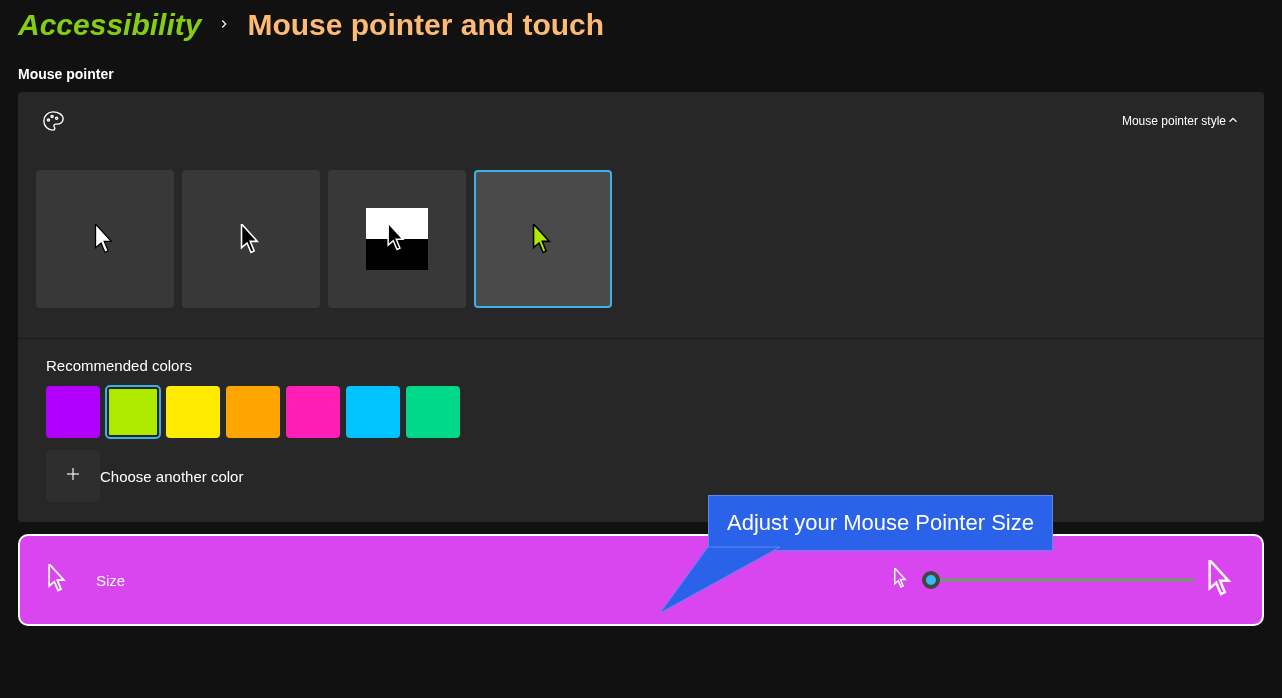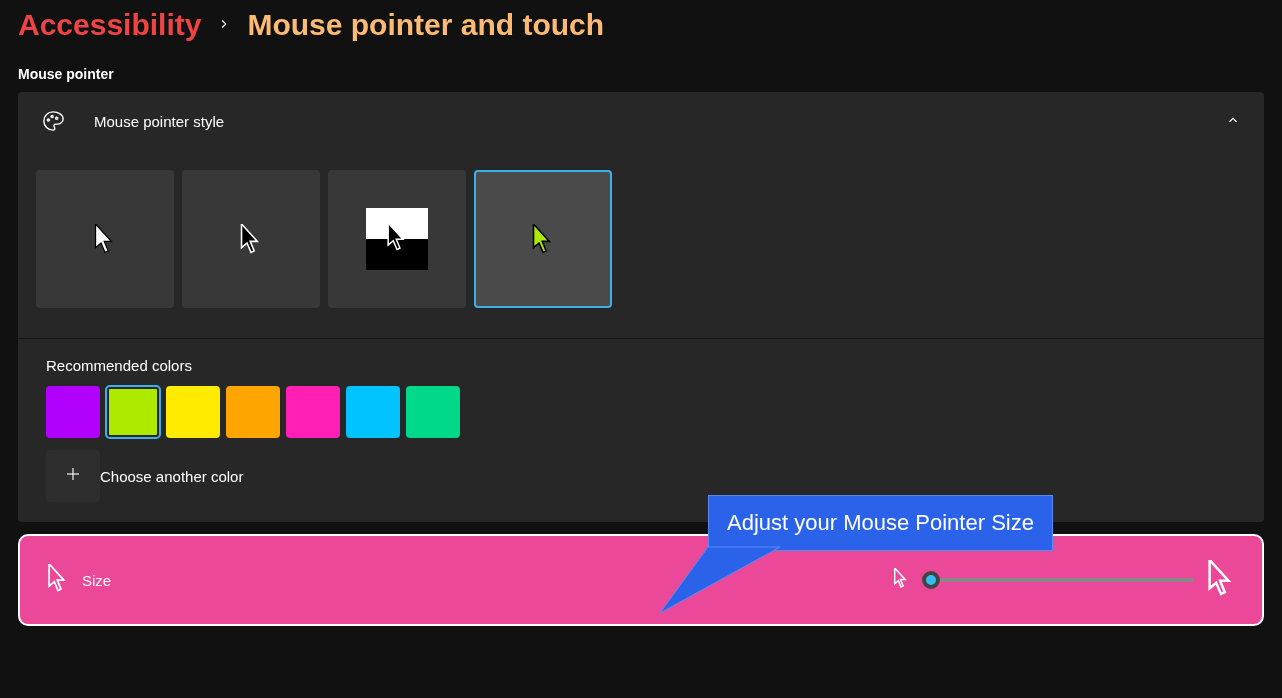--- a/index.html
+++ b/index.html
@@ -18,21 +18,22 @@
     }
     .breadcrumb {
       display: flex;
       align-items: center;
       gap: 16px;
       margin-bottom: 24px;
       font-size: 30px;
       font-weight: 600;
     }
     .breadcrumb-parent {
-      color: #ef4444;
+      color: #84cc16;
+      font-style: italic;
     }
     .breadcrumb-chevron {
       font-size: 18px;
       color: #ffffff;
     }
     .breadcrumb-current {
       color: #fdba74;
     }
     .section-label {
       font-size: 14px;
@@ -53,22 +54,23 @@
     }
     .expand-header .icon-slot {
       width: 22px;
       height: 22px;
       margin-right: 30px;
       display: inline-flex;
       align-items: center;
       justify-content: center;
     }
     .expand-title {
-      font-size: 15px;
+      font-size: 12px;
       flex: 1;
+      text-align: right;
     }
     .chevron-collapse {
       font-size: 12px;
     }
     .styles-row {
       display: flex;
       gap: 8px;
       padding: 20px 18px 30px 18px;
       border-bottom: 1px solid #1a1a1a;
     }
@@ -145,27 +147,27 @@
       justify-content: center;
       font-size: 20px;
       font-weight: 300;
       cursor: pointer;
     }
     .choose-text {
       font-size: 15px;
     }
     .size-card {
       margin-top: 12px;
-      background: #ec4899;
+      background: #d946ef;
       border: 2px solid #ffffff;
       border-radius: 10px;
       display: flex;
       align-items: center;
       padding: 24px 28px;
-      gap: 4px;
+      gap: 18px;
     }
     .size-label {
       font-size: 15px;
       flex: 1;
       margin-left: 10px;
     }
     .size-controls {
       display: flex;
       align-items: center;
       gap: 14px;

